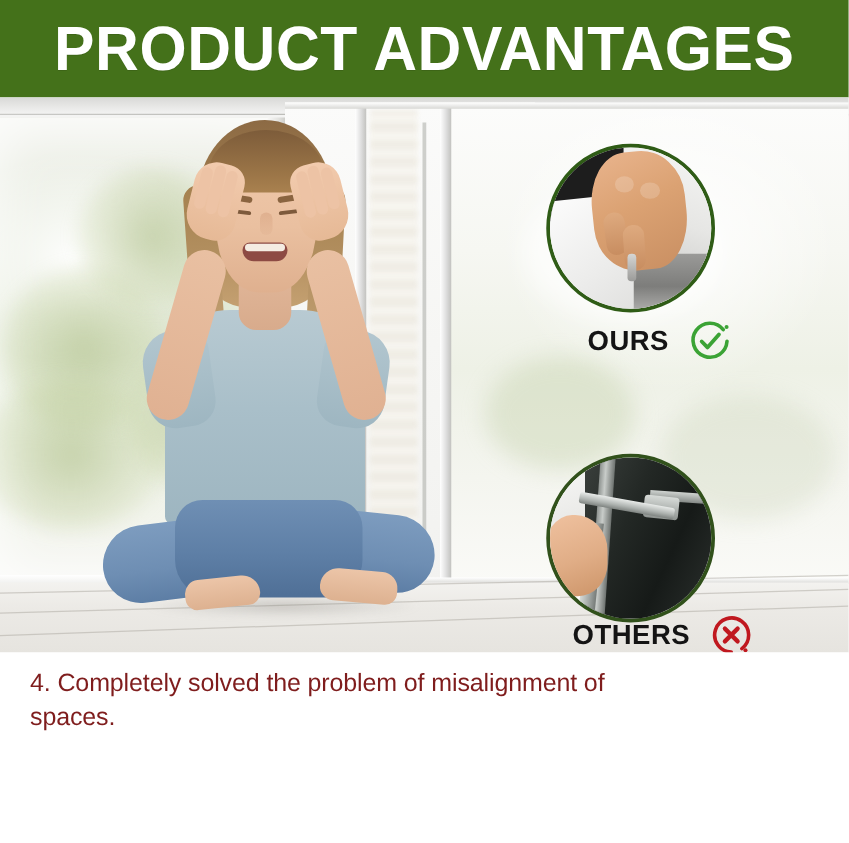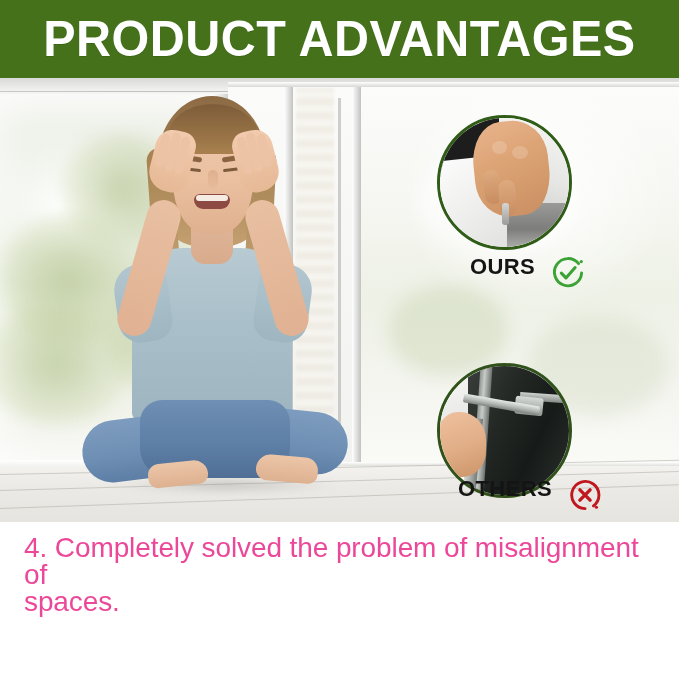--- a/index.html
+++ b/index.html
@@ -360,21 +360,21 @@
     transform: rotate(4deg);
   }
   .oth-rod {
     position:absolute; left:20%; top:40%; width:10%; height:62%;
     background: linear-gradient(90deg,#d8dcd9,#a4a9a6 55%,#767b78);
     transform: rotate(6deg);
   }
 
   .compare-label-row {
     position:absolute;
-    display:flex; gap:16px;
+    display:flex; align-items:center; gap:16px;
   }
   .compare-label {
     font-family:"Liberation Sans", sans-serif;
     font-weight:700;
     font-size:22px;
     color:#141414;
     letter-spacing:0.4px;
     line-height:1;
   }
 
@@ -384,23 +384,23 @@
   .bottom-text {
     position:absolute;
     left:0; top:522px;
     width:679px; height:152px;
     background:#ffffff;
     padding: 12px 22px 0 24px;
     box-sizing: border-box;
   }
   .bullet-line {
     font-family:"Liberation Sans", sans-serif;
-    font-size:28px;
+    font-size:20px;
     line-height:27px;
-    color:#ec4899;
+    color:#7f1d1d;
     margin:0;
     letter-spacing:-0.1px;
   }
 </style>
 </head>
 <body>
 
 <div class="header-banner">
   <div class="header-title">PRODUCT ADVANTAGES</div>
 </div>
@@ -517,21 +517,21 @@
         <div class="oth-dark"></div>
         <div class="oth-edge"></div>
         <div class="oth-rail"></div>
         <div class="oth-bracket"></div>
         <div class="oth-blade"></div>
         <div class="oth-rod"></div>
         <div class="oth-hand"></div>
       </div>
     </div>
 
-    <div class="compare-label-row" style="left:458px; top:400px;">
+    <div class="compare-label-row" style="left:458px; top:413px;">
       <span class="compare-label">OTHERS</span>
       <svg class="mark-badge" viewBox="0 0 40 40">
         <path d="M30 32.8 A16 16 0 1 0 20 36" fill="none" stroke="#c0181f" stroke-width="3.4" stroke-linecap="round"></path>
         <circle cx="33.4" cy="34.4" r="1.9" fill="#c0181f"></circle>
         <path d="M14 14 L26 26 M26 14 L14 26" fill="none" stroke="#c0181f" stroke-width="4" stroke-linecap="round"></path>
       </svg>
     </div>
   </div>
 
 </div>

